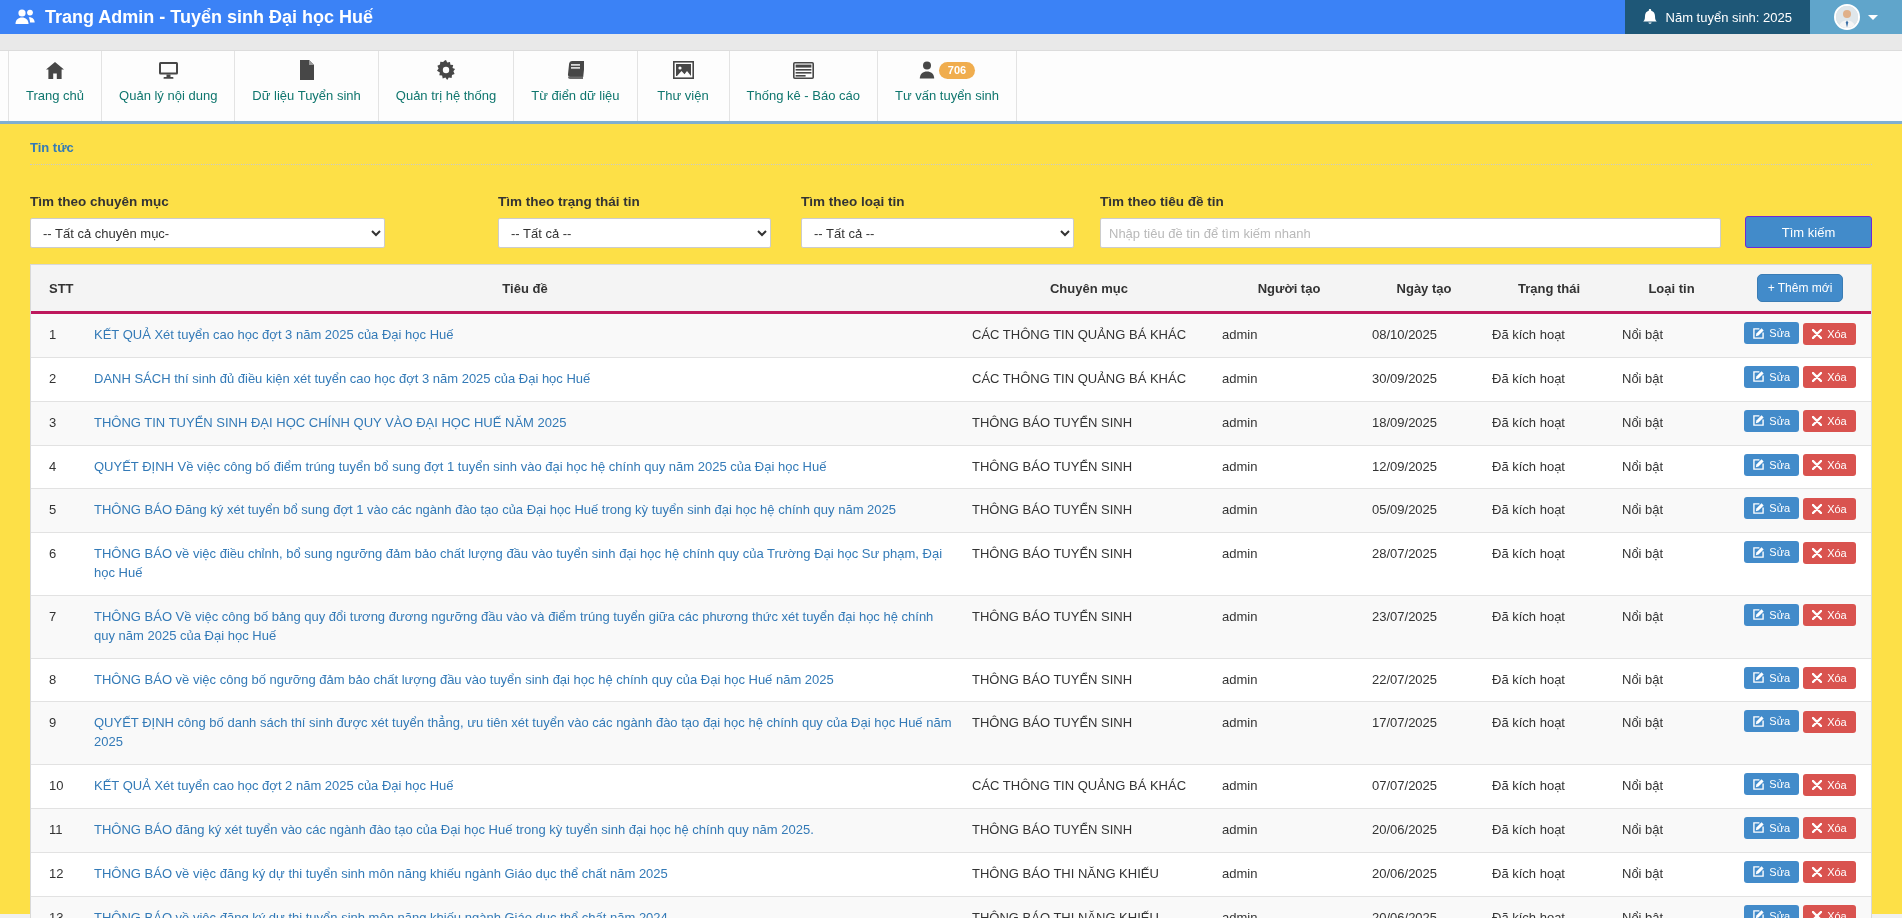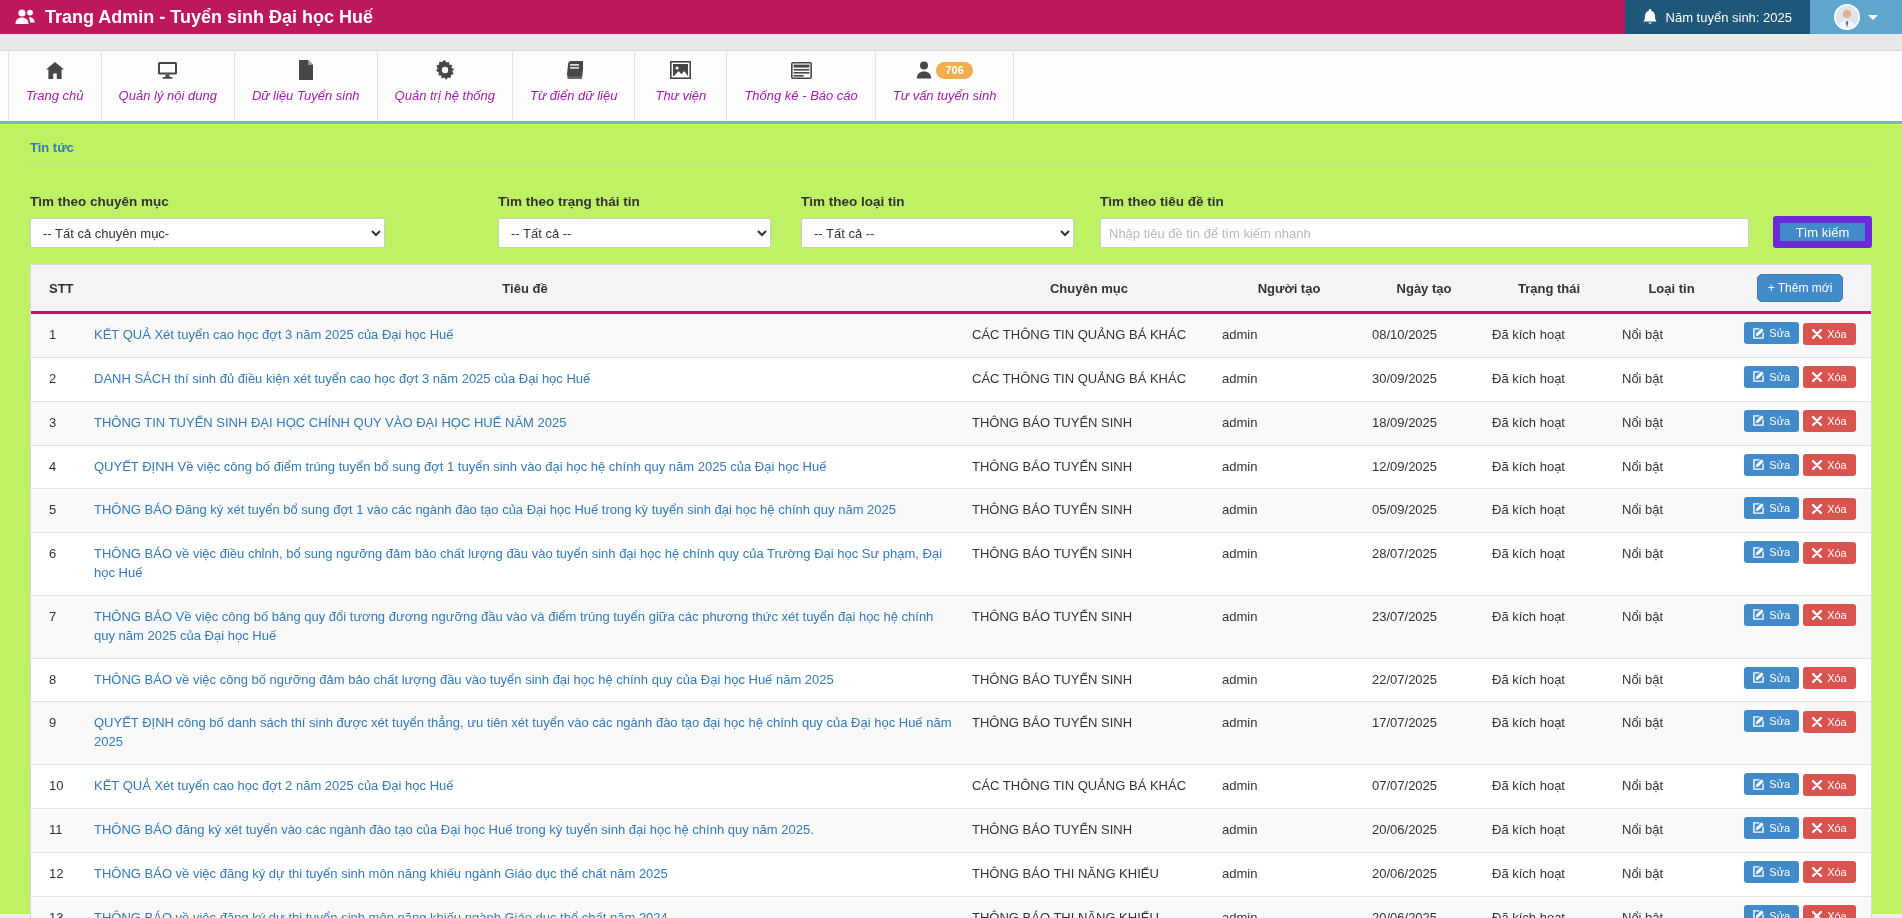--- a/index.html
+++ b/index.html
@@ -1,53 +1,53 @@
 <!DOCTYPE html>
 <html><head>
 <meta charset="utf-8">
 <style>
   * { box-sizing: border-box; margin: 0; padding: 0; }
   html, body { width: 1902px; height: 918px; overflow: hidden; }
   body { font-family: "Liberation Sans", sans-serif; background: #f0f0f0; color: #333; }
 
   
-  .navbar { height: 34px; background: #be185d; display: flex; align-items: stretch; }
+  .navbar { height: 34px; background: #3b82f6; display: flex; align-items: stretch; }
   .navbar-brand { display: flex; align-items: center; gap: 9px; padding-left: 14px; color: #fff; font-size: 18px; font-weight: 600; }
   .navbar-spacer { flex: 1; }
   .nav-year { display: flex; align-items: center; gap: 9px; background: #1e5777; color: #fff; font-size: 13px; padding: 0 18px; }
   .nav-avatar-box { width: 92px; background: #60a5cb; display: flex; align-items: center; justify-content: center; gap: 8px; cursor: pointer; }
   .avatar-circle { width: 26px; height: 26px; border-radius: 50%; background: #cfd8dd; border: 2px solid #fff; overflow: hidden; display: flex; align-items: center; justify-content: center; }
   .caret-down { width: 0; height: 0; border-left: 5px solid transparent; border-right: 5px solid transparent; border-top: 5px solid #fff; }
 
   
   .top-gap { height: 17px; background: #e9e9e9; border-bottom: 1px solid #dcdcdc; }
 
   
   .menubar { background: #fdfdfd; border-bottom: 3px solid #7fafd1; display: flex; align-items: stretch; height: 73px; }
   .menu-item { display: flex; flex-direction: column; align-items: center; justify-content: flex-start; gap: 7px; padding: 8px 17px; min-width: 92px; border-right: 1px solid #e3e3e3; cursor: pointer; background: #fdfdfd; }
   .menu-item:first-child { border-left: 1px solid #e3e3e3; margin-left: 8px; }
   .menu-icon-row { display: flex; align-items: center; gap: 4px; height: 22px; }
-  .menu-label { font-size: 13px; color: #a21caf; white-space: nowrap; font-style: italic; }
+  .menu-label { font-size: 13px; color: #0f766e; white-space: nowrap; }
   .badge-pill { background: #f0ad4e; color: #fff; font-size: 11px; font-weight: bold; border-radius: 10px; padding: 2px 9px; line-height: 13px; }
 
   
-  .content { background: #bef264; padding: 16px 30px 0 30px; height: calc(918px - 34px - 18px - 76px); }
+  .content { background: #fde047; padding: 16px 30px 0 30px; height: calc(918px - 34px - 18px - 76px); }
   .page-heading { color: #337ab7; font-size: 13px; font-weight: bold; padding-bottom: 9px; border-bottom: 1px dotted #c9c9c9; }
 
   
   .filters { display: flex; align-items: flex-end; margin-top: 29px; }
   .fgroup { display: flex; flex-direction: column; }
   .fgroup label { font-size: 13.5px; font-weight: bold; color: #333; margin-bottom: 9px; }
   .fgroup select, .fgroup input[type=text] { height: 30px; border: 1px solid #ccc; border-radius: 2px; background: #fff; font-size: 13px; color: #333; padding: 0 8px; font-family: "Liberation Sans", sans-serif; width: 100%; }
   .fgroup input::placeholder { color: #b9b9b9; }
   .fg-category { width: 355px; margin-right: 113px; }
   .fg-status { width: 273px; margin-right: 30px; }
   .fg-type { width: 273px; margin-right: 26px; }
   .fg-search { flex: 1; }
-  .btn-search { margin-left: 24px; width: 99px; height: 32px; background: #428bca; border: 7px solid #6d28d9; color: #fff; font-size: 13px; border-radius: 3px; cursor: pointer; font-family: "Liberation Sans", sans-serif; }
+  .btn-search { margin-left: 24px; width: 127px; height: 32px; background: #428bca; border: 1px solid #6d28d9; color: #fff; font-size: 13px; border-radius: 3px; cursor: pointer; font-family: "Liberation Sans", sans-serif; }
 
   
   .table-wrap { margin-top: 16px; background: #fff; border: 1px solid #d8d8d8; }
   table { width: 100%; border-collapse: collapse; table-layout: fixed; }
   thead th { background: #f4f4f4; font-size: 13px; font-weight: bold; color: #333; text-align: center; padding: 9px 8px; border-bottom: 3px solid #be185d; }
   thead th.h-stt { text-align: left; padding-left: 18px; }
   tbody tr { border-top: 1px solid #e2e2e2; }
   tbody tr:nth-child(odd) { background: #f9f9f9; }
   tbody tr:nth-child(even) { background: #fff; }
   td { font-size: 13px; padding: 12px 8px; vertical-align: top; color: #333; line-height: 1.45; }

